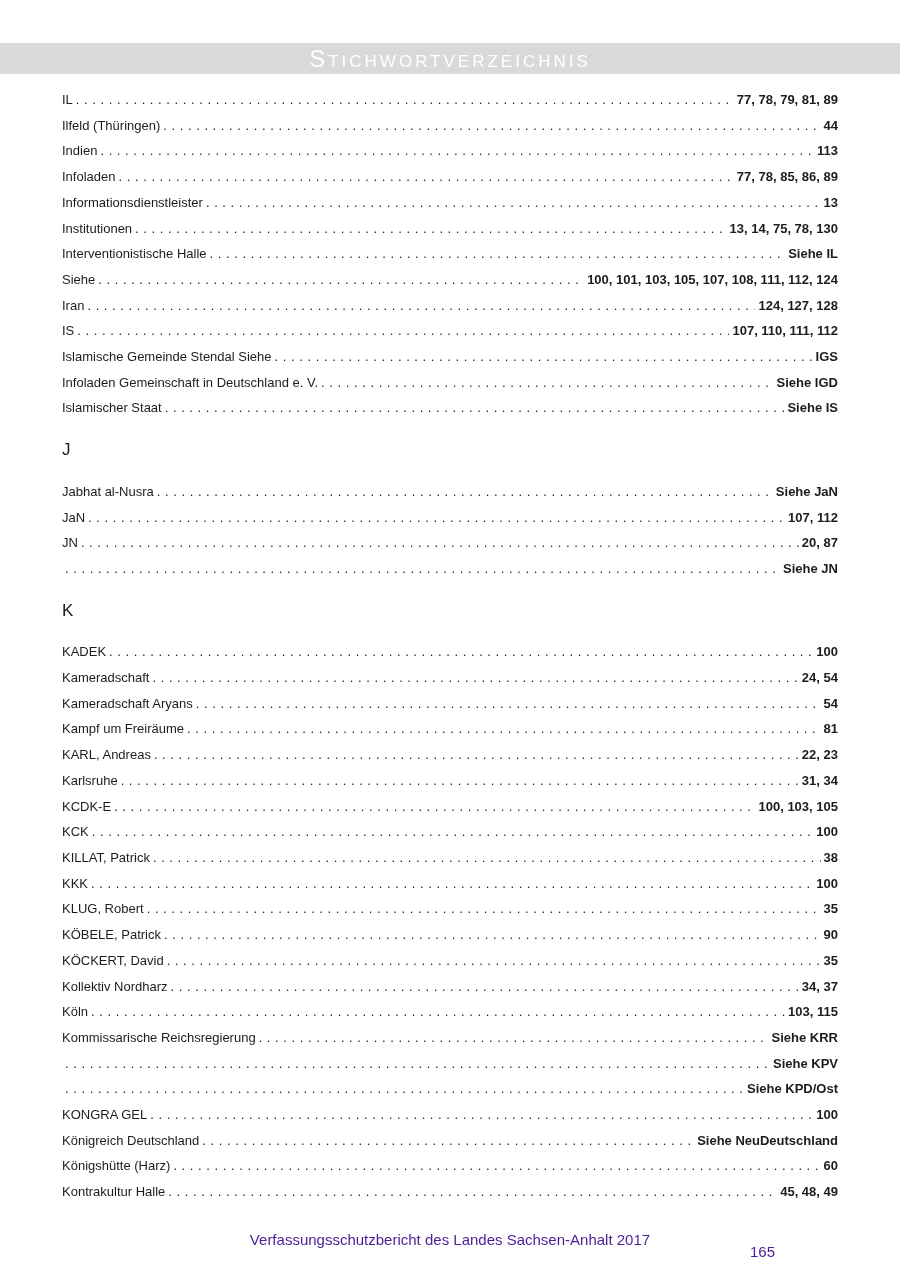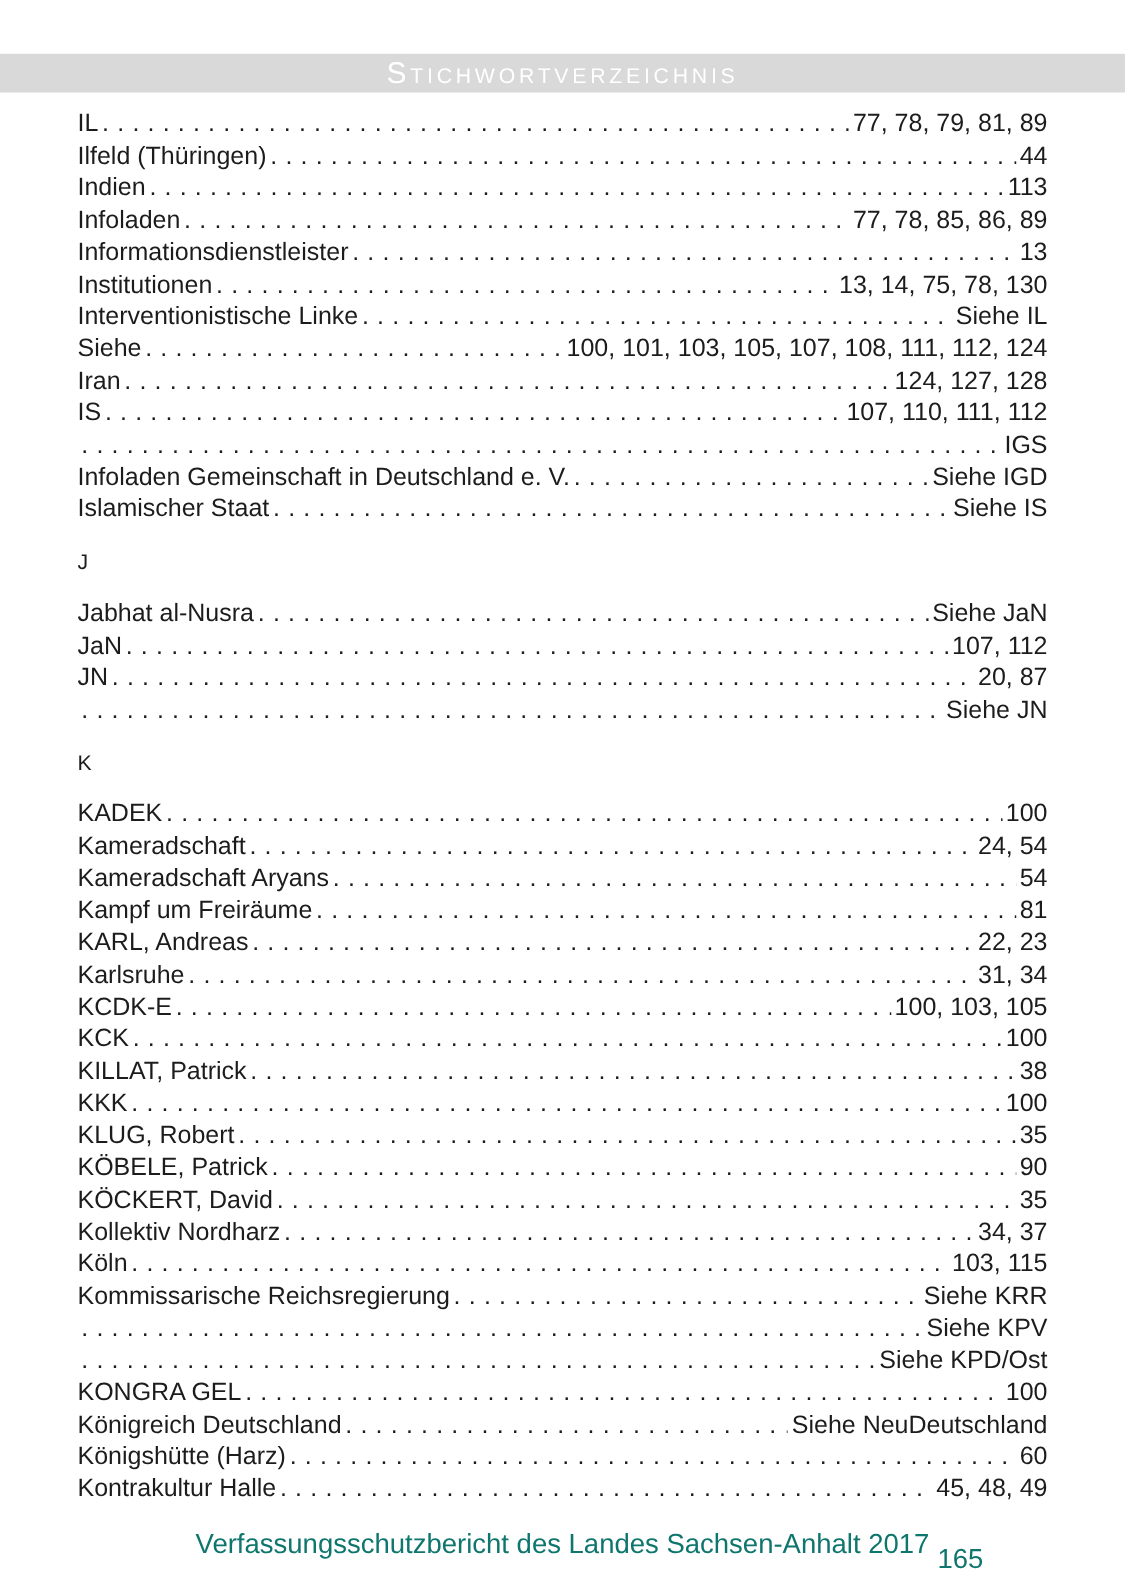--- a/index.html
+++ b/index.html
@@ -32,46 +32,46 @@
   }
   .content {
     position: absolute;
     top: 87px;
     left: 62px;
     right: 62px;
   }
   .entry {
     display: flex;
     align-items: baseline;
-    font-size: 20px;
+    font-size: 13px;
     line-height: 25.7px;
     white-space: nowrap;
   }
   .term { white-space: nowrap; flex: 0 0 auto; }
   .leader {
     flex: 1 1 auto;
     overflow: hidden;
     white-space: nowrap;
     margin: 0 3px;
     letter-spacing: 0.5px;
   }
-  .ref { white-space: nowrap; flex: 0 0 auto; }
+  .ref { white-space: nowrap; flex: 0 0 auto; font-weight: bold; }
   .section-letter {
     font-size: 17px;
     line-height: 25.7px;
     margin: 16px 0;
   }
   .footer {
     position: absolute;
     left: 0;
     right: 0;
     bottom: 28px;
     text-align: center;
-    font-size: 22px;
-    color: #0f766e;
+    font-size: 15px;
+    color: #4c1d95;
   }
   .footer-page {
     position: absolute;
     left: 750px;
     top: 12px;
   }
 </style>
 </head>
 <body>
 
@@ -106,40 +106,41 @@
         <span class="term">Informationsdienstleister</span>
         <span class="leader">. . . . . . . . . . . . . . . . . . . . . . . . . . . . . . . . . . . . . . . . . . . . . . . . . . . . . . . . . . . . . . . . . . . . . . . . . . . . . . . . . . . . . . . . . . . . . . . . . . . . . . . . . . . . . . . . . . . . . . . . . . . . . . . . . . . . . . . . . . . . . . . . . . . . . . . . . . . . . . . . . . . . . . . . . . . . . . . . . . . . . . . . . . . . . . . . . . . . . . . . </span>
         <span class="ref">13</span>
       </div>
       <div class="entry">
         <span class="term">Institutionen</span>
         <span class="leader">. . . . . . . . . . . . . . . . . . . . . . . . . . . . . . . . . . . . . . . . . . . . . . . . . . . . . . . . . . . . . . . . . . . . . . . . . . . . . . . . . . . . . . . . . . . . . . . . . . . . . . . . . . . . . . . . . . . . . . . . . . . . . . . . . . . . . . . . . . . . . . . . . . . . . . . . . . . . . . . . . . . . . . . . . . . . . . . . . . . . . . . . . . . . . . . . . . . . . . . . </span>
         <span class="ref">13, 14, 75, 78, 130</span>
       </div>
       <div class="entry">
-        <span class="term">Interventionistische Linke</span>
+        <span class="term">Interventionistische Halle</span>
         <span class="leader">. . . . . . . . . . . . . . . . . . . . . . . . . . . . . . . . . . . . . . . . . . . . . . . . . . . . . . . . . . . . . . . . . . . . . . . . . . . . . . . . . . . . . . . . . . . . . . . . . . . . . . . . . . . . . . . . . . . . . . . . . . . . . . . . . . . . . . . . . . . . . . . . . . . . . . . . . . . . . . . . . . . . . . . . . . . . . . . . . . . . . . . . . . . . . . . . . . . . . . . . </span>
         <span class="ref">Siehe IL</span>
       </div>
       <div class="entry">
         <span class="term">Siehe</span>
         <span class="leader">. . . . . . . . . . . . . . . . . . . . . . . . . . . . . . . . . . . . . . . . . . . . . . . . . . . . . . . . . . . . . . . . . . . . . . . . . . . . . . . . . . . . . . . . . . . . . . . . . . . . . . . . . . . . . . . . . . . . . . . . . . . . . . . . . . . . . . . . . . . . . . . . . . . . . . . . . . . . . . . . . . . . . . . . . . . . . . . . . . . . . . . . . . . . . . . . . . . . . . . . </span>
         <span class="ref">100, 101, 103, 105, 107, 108, 111, 112, 124</span>
       </div>
       <div class="entry">
         <span class="term">Iran</span>
         <span class="leader">. . . . . . . . . . . . . . . . . . . . . . . . . . . . . . . . . . . . . . . . . . . . . . . . . . . . . . . . . . . . . . . . . . . . . . . . . . . . . . . . . . . . . . . . . . . . . . . . . . . . . . . . . . . . . . . . . . . . . . . . . . . . . . . . . . . . . . . . . . . . . . . . . . . . . . . . . . . . . . . . . . . . . . . . . . . . . . . . . . . . . . . . . . . . . . . . . . . . . . . . </span>
         <span class="ref">124, 127, 128</span>
       </div>
       <div class="entry">
         <span class="term">IS</span>
         <span class="leader">. . . . . . . . . . . . . . . . . . . . . . . . . . . . . . . . . . . . . . . . . . . . . . . . . . . . . . . . . . . . . . . . . . . . . . . . . . . . . . . . . . . . . . . . . . . . . . . . . . . . . . . . . . . . . . . . . . . . . . . . . . . . . . . . . . . . . . . . . . . . . . . . . . . . . . . . . . . . . . . . . . . . . . . . . . . . . . . . . . . . . . . . . . . . . . . . . . . . . . . . </span>
         <span class="ref">107, 110, 111, 112</span>
       </div>
       <div class="entry">
+        <span class="term">Islamische Gemeinde Stendal Siehe</span>
         <span class="leader">. . . . . . . . . . . . . . . . . . . . . . . . . . . . . . . . . . . . . . . . . . . . . . . . . . . . . . . . . . . . . . . . . . . . . . . . . . . . . . . . . . . . . . . . . . . . . . . . . . . . . . . . . . . . . . . . . . . . . . . . . . . . . . . . . . . . . . . . . . . . . . . . . . . . . . . . . . . . . . . . . . . . . . . . . . . . . . . . . . . . . . . . . . . . . . . . . . . . . . . . </span>
         <span class="ref">IGS</span>
       </div>
       <div class="entry">
         <span class="term">Infoladen Gemeinschaft in Deutschland e. V.</span>
         <span class="leader">. . . . . . . . . . . . . . . . . . . . . . . . . . . . . . . . . . . . . . . . . . . . . . . . . . . . . . . . . . . . . . . . . . . . . . . . . . . . . . . . . . . . . . . . . . . . . . . . . . . . . . . . . . . . . . . . . . . . . . . . . . . . . . . . . . . . . . . . . . . . . . . . . . . . . . . . . . . . . . . . . . . . . . . . . . . . . . . . . . . . . . . . . . . . . . . . . . . . . . . . </span>
         <span class="ref">Siehe IGD</span>
       </div>
       <div class="entry">
         <span class="term">Islamischer Staat</span>

